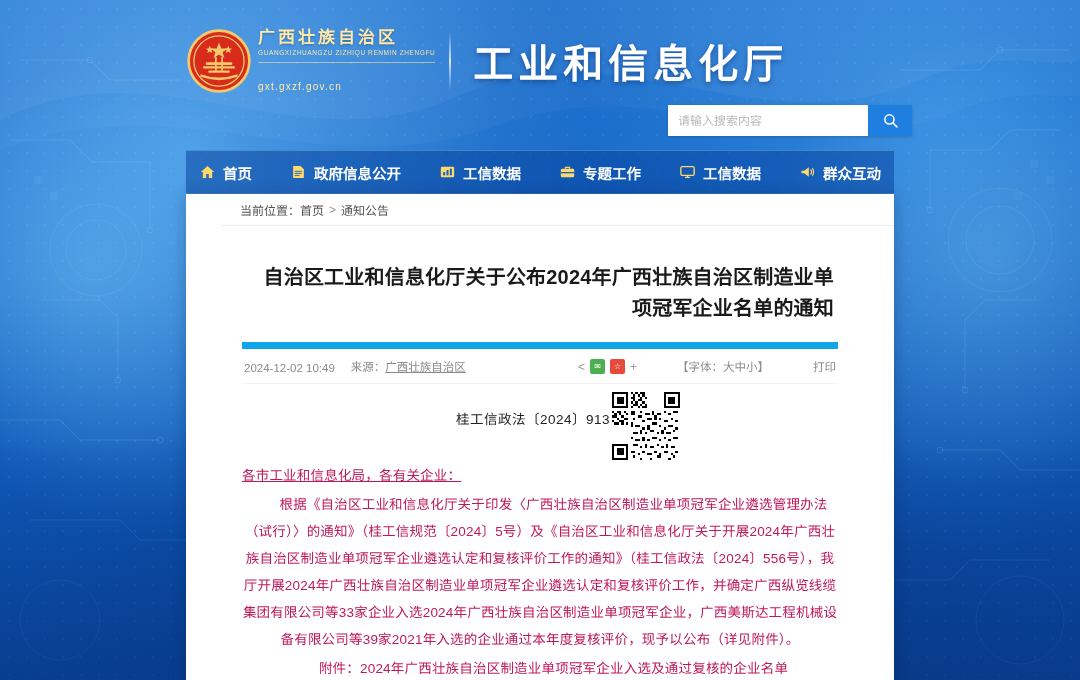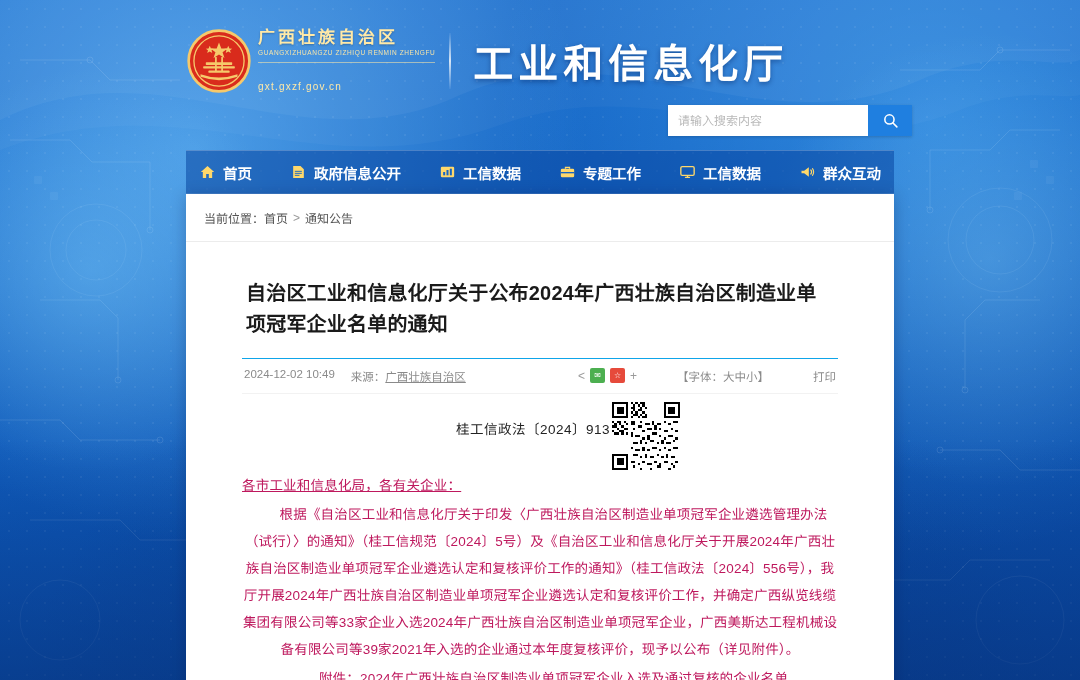--- a/index.html
+++ b/index.html
@@ -190,47 +190,48 @@
     position: relative;
     margin: 0 186px;
     background: #ffffff;
     min-height: 488px;
     box-shadow: 0 2px 14px rgba(0,20,60,0.25);
   }
   .crumb {
     height: 31px;
     display: flex;
     align-items: center;
-    padding: 8px 18px;
+    padding: 0 18px;
     font-size: 12px;
     color: #555;
     border-bottom: 1px solid #ececec;
     background: #fff;
+    margin-left: 36px;
   }
   .crumb a { color: #555; text-decoration: none; }
   .crumb .sep { margin: 0 5px; color: #999; }
 
   .article {
     padding: 22px 56px 0 56px;
   }
   .art-title {
     font-size: 20px;
     line-height: 1.55;
     font-weight: 700;
     color: #1a1a1a;
-    text-align: left;
+    text-align: right;
     letter-spacing: 0.2px;
     margin: 14px 4px 18px 4px;
   }
   .meta-row {
-    border-top: 1px solid #0ea5e9;
+    border-top: 7px solid #0ea5e9;
     border-bottom: 1px solid #f2f2f2;
     padding: 9px 2px 9px 2px;
     display: flex;
-    align-items: flex-start;
+    align-items: flex-end;
     font-size: 11.5px;
     color: #8a8a8a;
   }
   .meta-date { margin-right: 16px; }
   .meta-src {}
   .meta-src u { text-decoration: underline; }
   .meta-spacer { flex: 1; }
   .share-group {
     display: flex;
     align-items: center;

